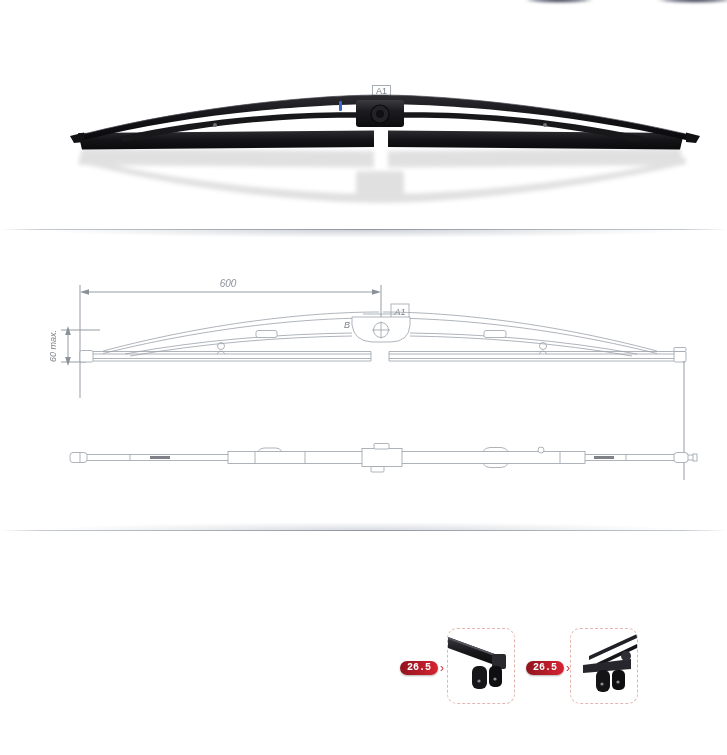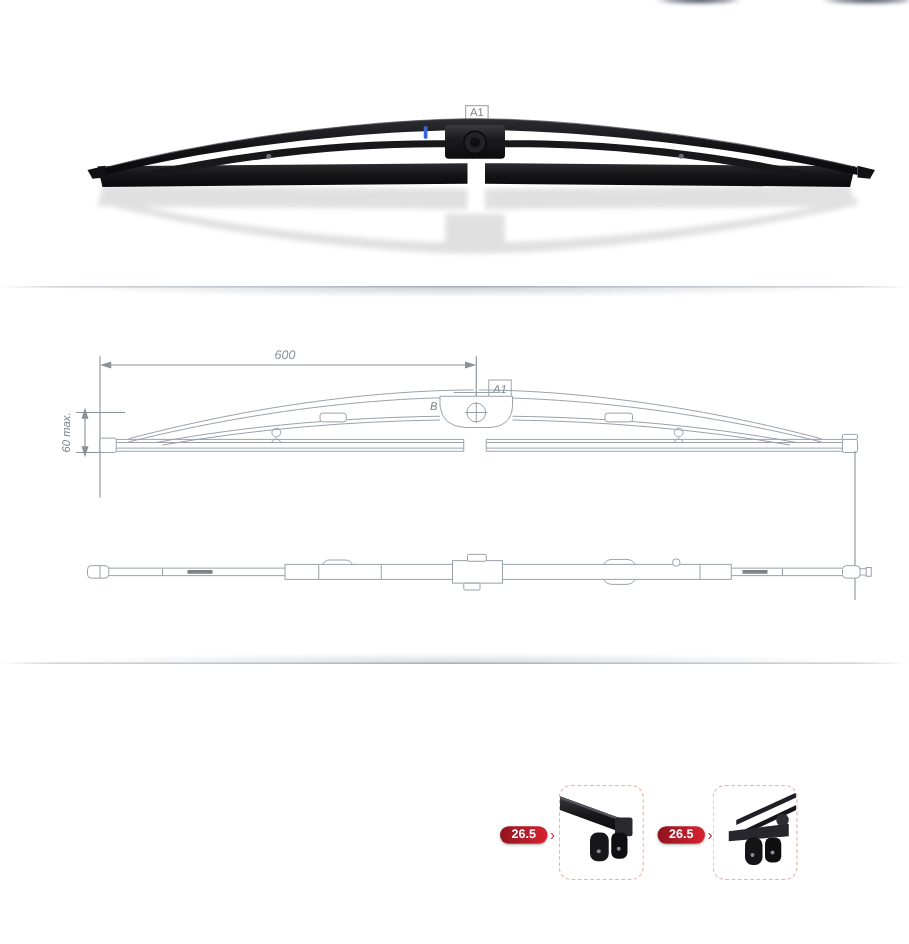--- a/index.html
+++ b/index.html
@@ -36,21 +36,21 @@
   .divider.d1 { top:229px; }
   .divider.d1 .shadow { position:absolute; left:40px; top:1px; width:647px; height:8px;
     background:radial-gradient(ellipse at 50% 0%, rgba(70,80,100,.26), transparent 70%); }
   .divider.d2 { top:530px; }
   .divider.d2 .shadow { position:absolute; left:40px; top:-8px; width:647px; height:8px;
     background:radial-gradient(ellipse at 50% 100%, rgba(70,80,100,.20), transparent 70%); }
 
   
   .pill { position:absolute; width:38px; height:14px; line-height:14px; border-radius:7px;
     background:linear-gradient(90deg,#8f141f,#d82331); color:#fff; font-size:10px;
-    font-weight:bold; text-align:center; box-shadow:0 1px 2px rgba(0,0,0,.3); }
+    font-weight:bold; text-align:center; box-shadow:0 1px 2px rgba(0,0,0,.3);font-family:Liberation Mono, monospace; }
   .pill-chevron { position:absolute; color:#c2303a; font-size:12px; line-height:12px; }
   .thumb { position:absolute; width:66px; height:74px; border:1px dashed #e4b6ae;
     border-radius:10px; background:#fff; overflow:hidden; cursor:pointer; }
   .thumb svg { display:block; }
 
   
   .tl { stroke:#9aa1a9; stroke-width:0.8; fill:none; }
   .tlf { fill:#fff; stroke:#9aa1a9; stroke-width:0.8; }
   .dim { stroke:#8b9199; stroke-width:0.9; fill:none; }
   .dimf { fill:#8b9199; stroke:none; }

